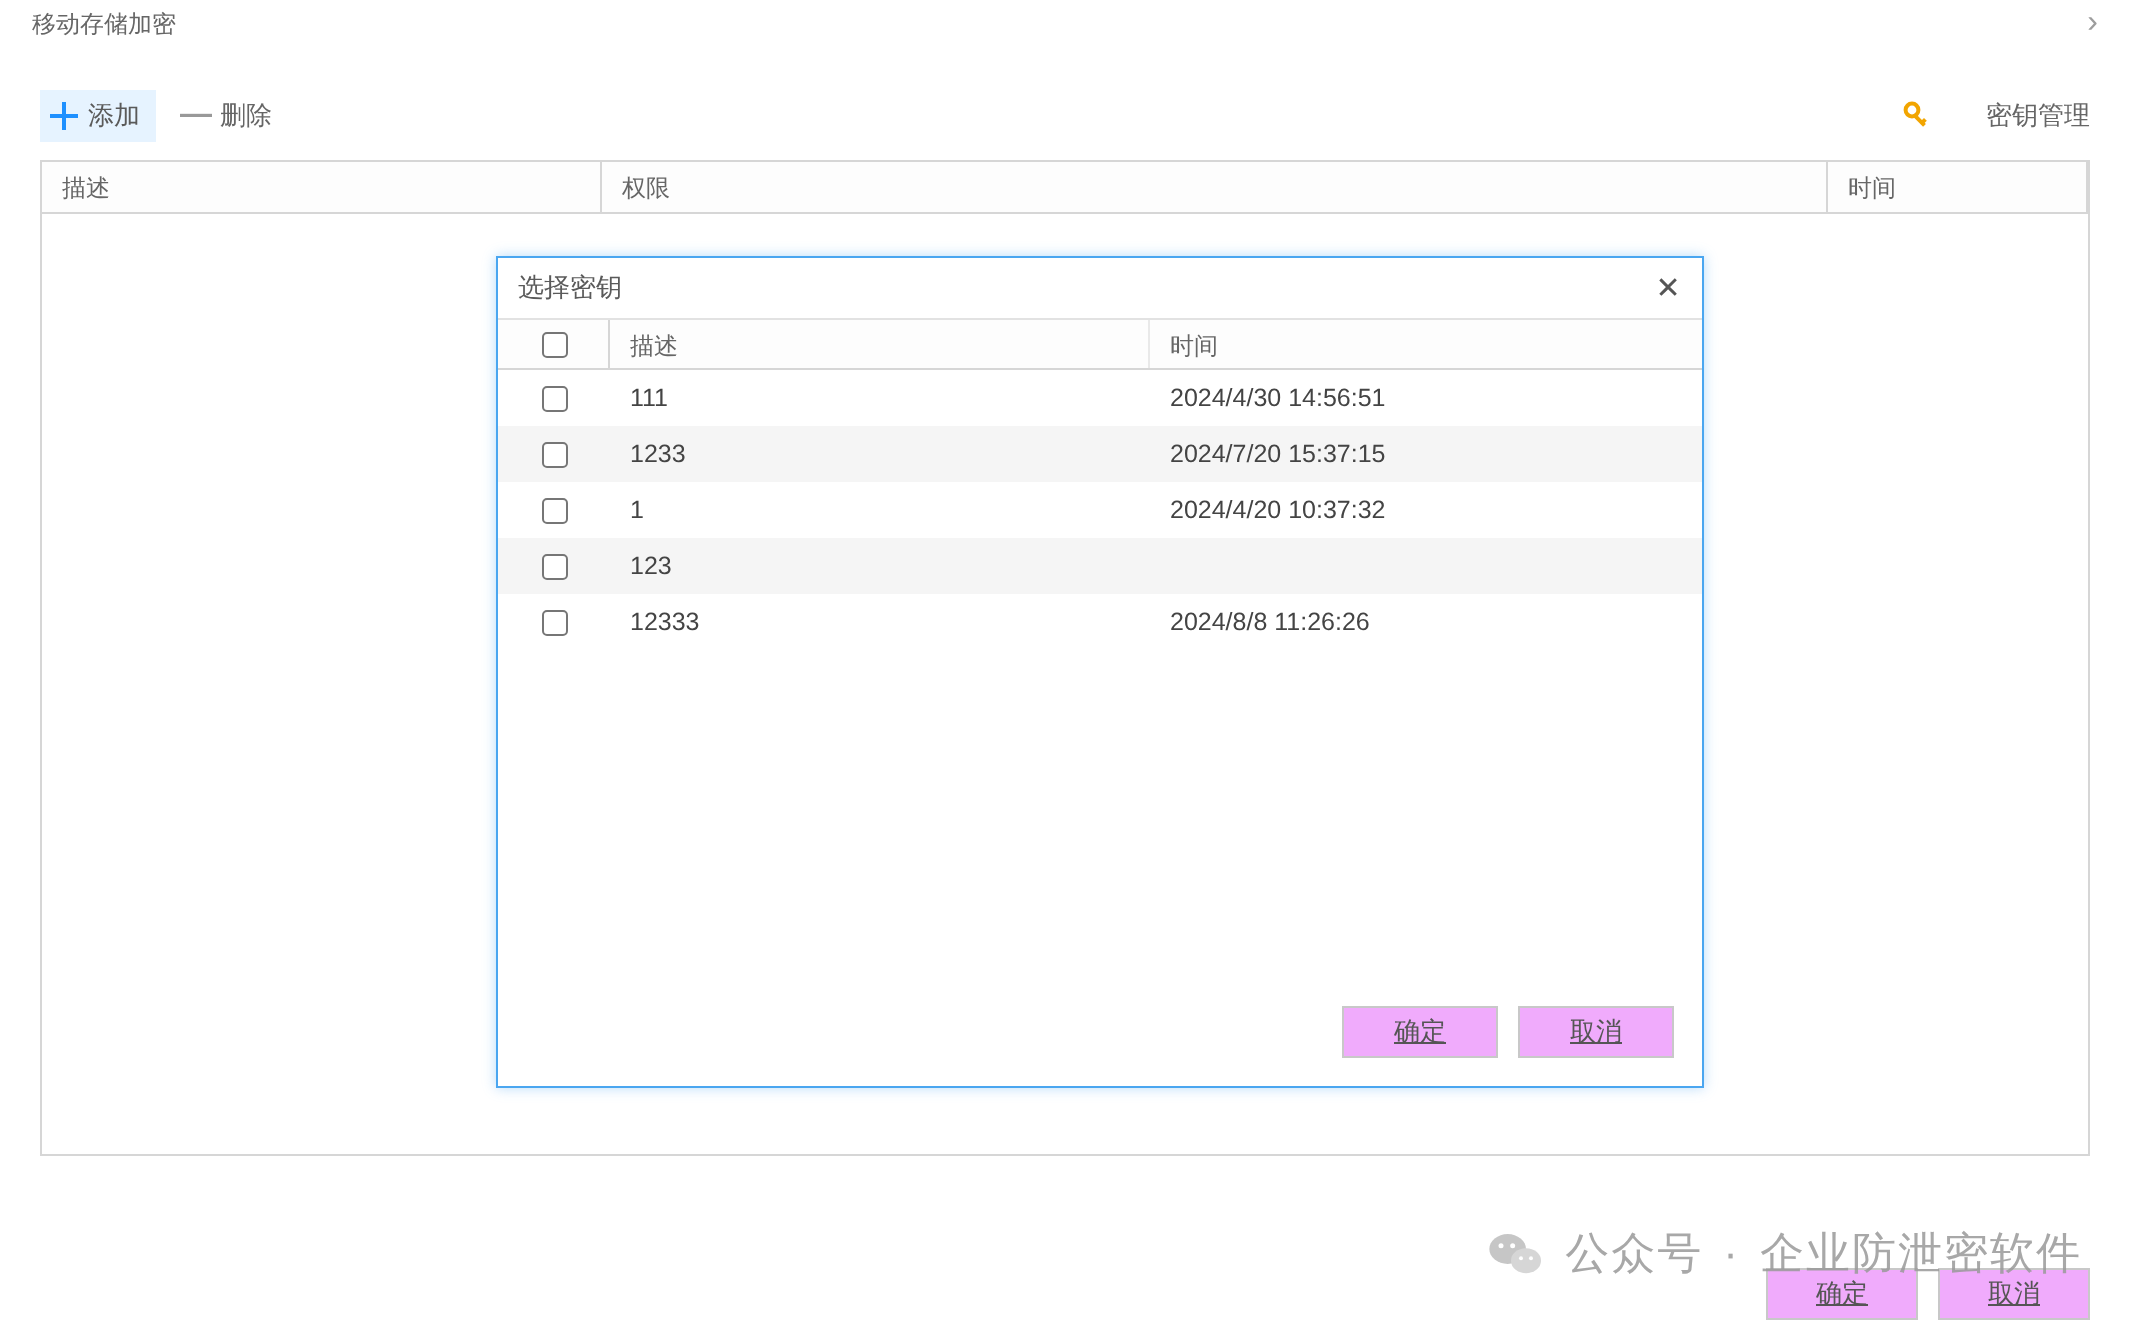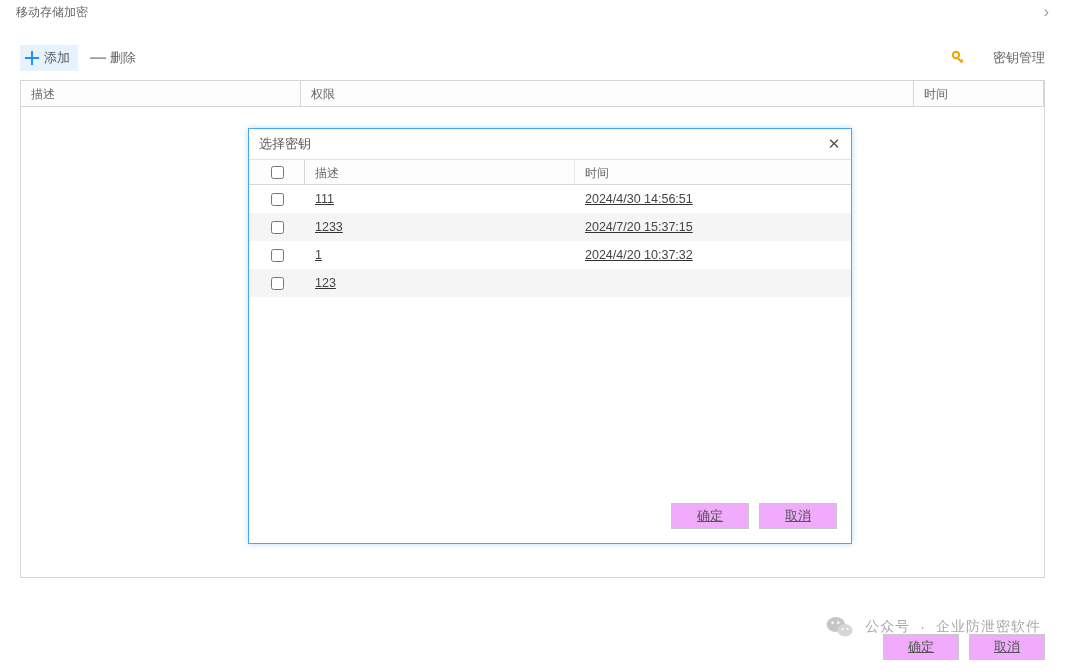--- a/index.html
+++ b/index.html
@@ -161,21 +161,20 @@
     padding: 0 10px;
     border-right: 1px solid #e9e9e9;
   }
   .dlg-col-time {
     flex: 1;
     padding: 0 10px;
   }
   .dialog-body {
     flex: 1;
     overflow: auto;
-    text-decoration: underline;
   }
   .dlg-row {
     display: flex;
     height: 28px;
     line-height: 28px;
     font-size: 12.5px;
     color: #444;
   }
   .dlg-row:nth-child(even) { background: #f5f5f5; }
   .dlg-row .dlg-col-check { border-right: none; }
@@ -194,21 +193,21 @@
   .dialog-footer .btn { min-width: 78px; }
 
   
   .watermark {
     position: absolute;
     right: 24px;
     bottom: 30px;
     display: flex;
     align-items: center;
     color: #9a9a9a;
-    font-size: 14px;
+    font-size: 22px;
     font-weight: 500;
     letter-spacing: 1px;
     opacity: 0.85;
     pointer-events: none;
   }
   .watermark .wechat-ico {
     width: 30px; height: 30px;
     margin-right: 10px;
     display:inline-flex;
   }
@@ -296,20 +295,27 @@
           <input type="checkbox" style="">
         </div>
         <div class="dlg-col-desc">1</div>
         <div class="dlg-col-time">2024/4/20 10:37:32</div>
       </div>
       <div class="dlg-row">
         <div class="dlg-col-check">
           <input type="checkbox" style="">
         </div>
         <div class="dlg-col-desc">123</div>
+      </div>
+      <div class="dlg-row">
+        <div class="dlg-col-check">
+          <input type="checkbox" style="">
+        </div>
+        <div class="dlg-col-desc">12333</div>
+        <div class="dlg-col-time">2024/8/8 11:26:26</div>
       </div>
     </div>
   <div class="dialog-footer">
     <div class="btn">确定</div>
     <div class="btn">取消</div>
   </div>
 </div>
 
 <div class="watermark">
   <span class="wechat-ico">

